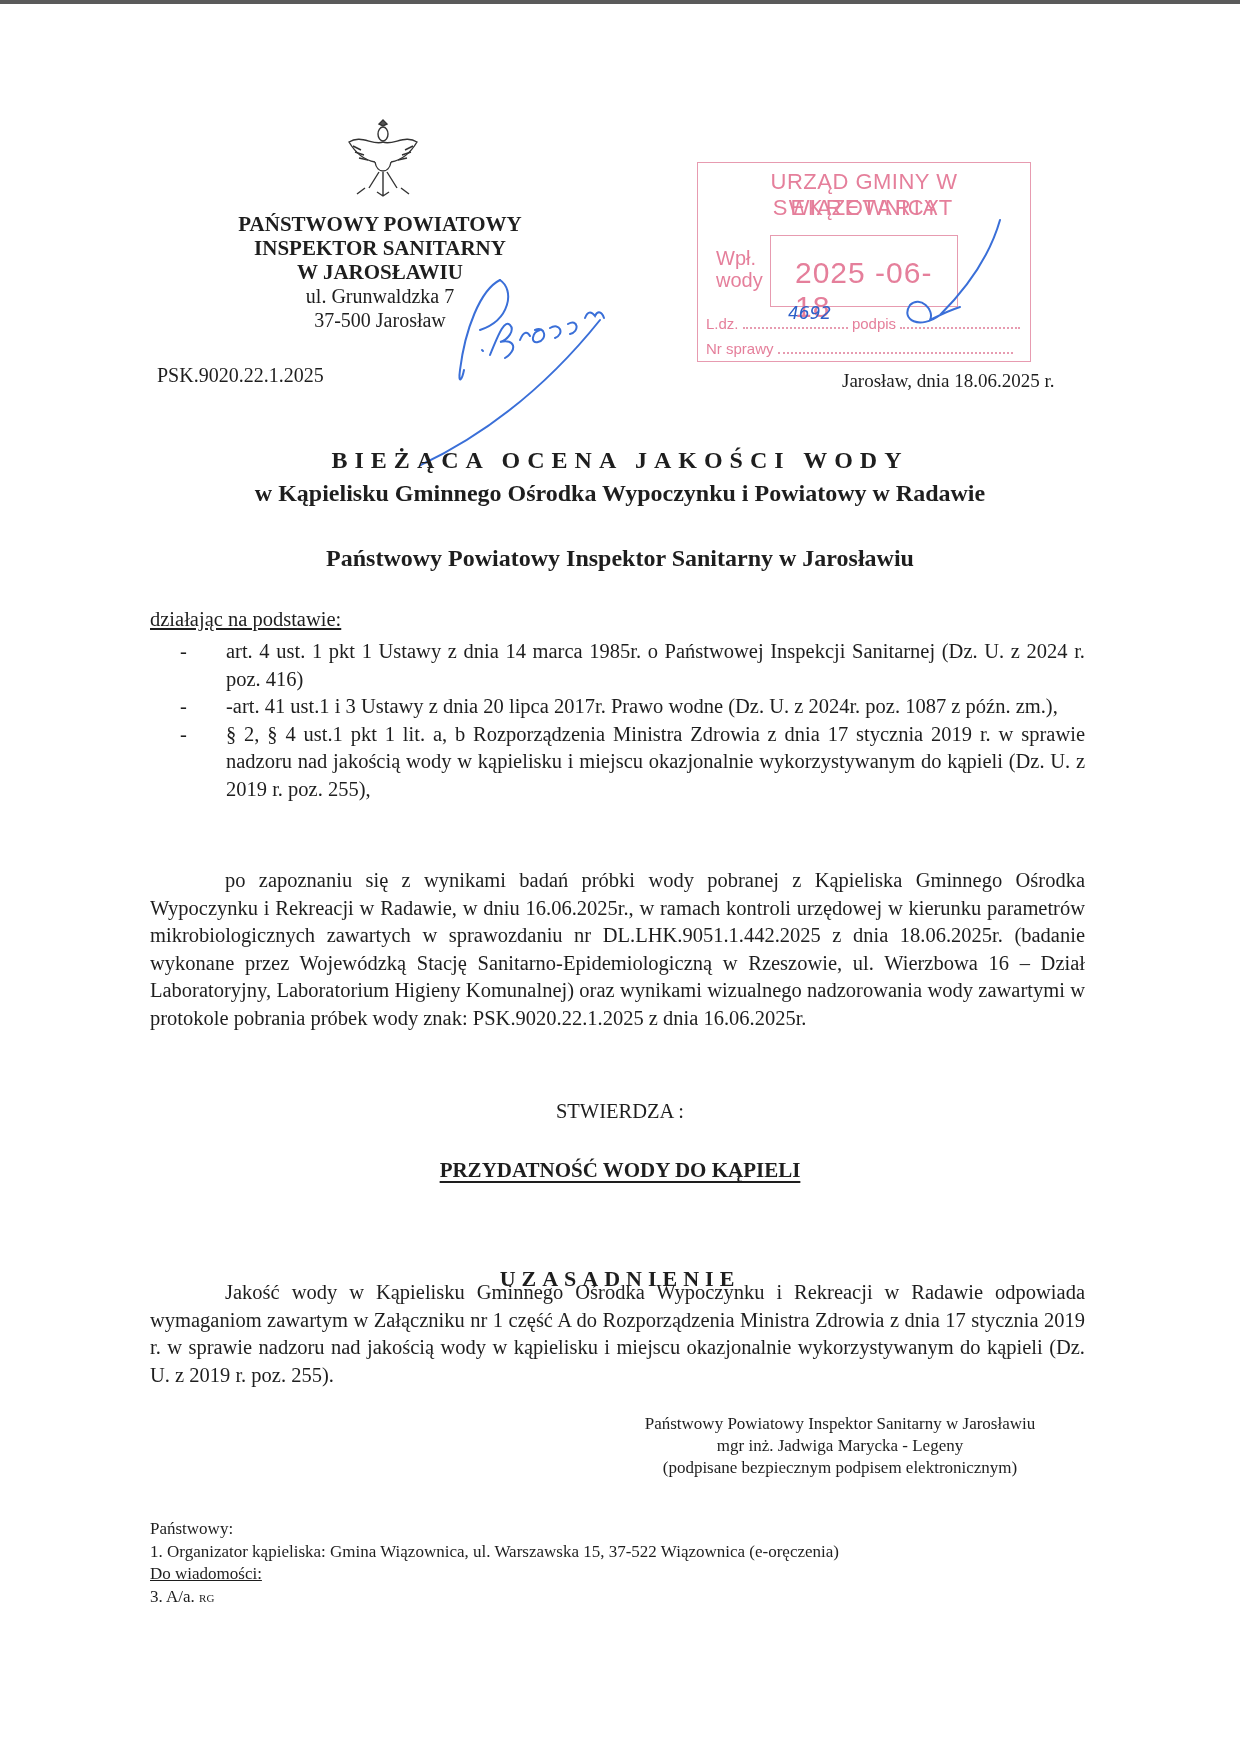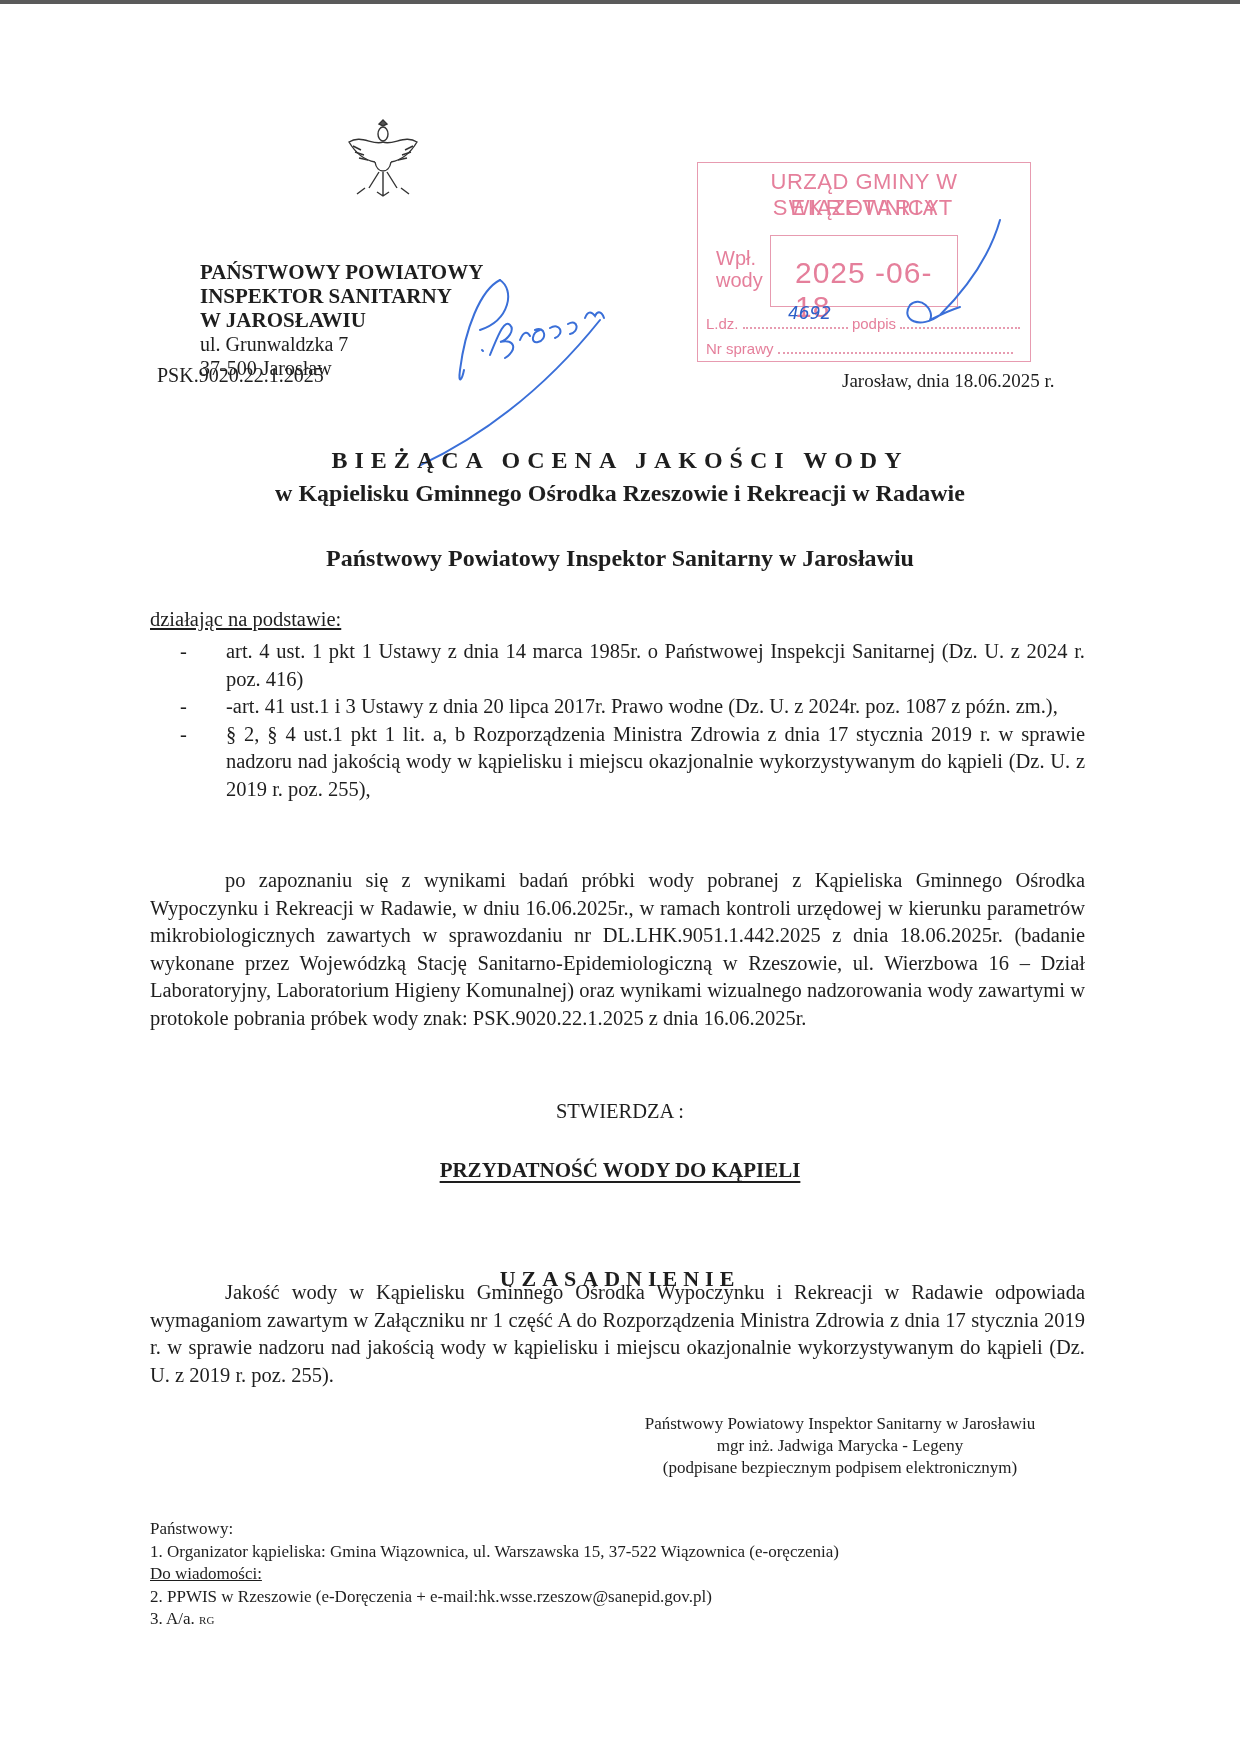--- a/index.html
+++ b/index.html
@@ -3,21 +3,21 @@
 <meta charset="utf-8">
 <style>
   html, body { margin: 0; padding: 0; background: #ffffff; }
   body { width: 1240px; height: 1754px; position: relative; overflow: hidden;
          font-family: "Liberation Serif", "DejaVu Serif", serif; color: #1e1e1e; }
   .scan-edge { position: absolute; left: 0; top: 0; width: 1240px; height: 4px; background: #5a5a5a; }
   .abs { position: absolute; }
 
   
   .emblem { left: 343px; top: 112px; width: 80px; height: 100px; }
-  .issuer { left: 200px; top: 212px; width: 360px; text-align: left; font-size: 20px; line-height: 24px; margin-top: 48px; }
+  .issuer { left: 200px; top: 212px; width: 360px; text-align: center; font-size: 20px; line-height: 24px; }
   .issuer .b { font-weight: bold; font-size: 21px; }
   .refno { left: 157px; top: 364px; font-size: 20px; }
   .date { left: 842px; top: 370px; font-size: 19px; }
 
   
   .stamp { left: 697px; top: 162px; width: 332px; height: 198px; border: 1.5px solid #e79bb0;
            color: #e57f9b; font-family: "Liberation Sans", "DejaVu Sans", sans-serif; }
   .stamp .l1 { position: absolute; left: 0; right: 0; top: 6px; text-align: center; font-size: 22px; letter-spacing: 0.5px; }
   .stamp .l2 { position: absolute; left: 0; right: 0; top: 32px; text-align: center; font-size: 22px; letter-spacing: 3px; }
   .stamp .wpl { position: absolute; left: 18px; top: 84px; font-size: 20px; line-height: 22px; }
@@ -117,21 +117,21 @@
     <path d="M62 80 l1 1"></path>
     <path d="M70 85 C80 60 85 50 90 55 C95 60 88 70 80 72 C95 68 98 80 85 88 M100 70 C104 60 108 62 110 66 M115 60 C125 55 128 70 118 72 C110 74 112 62 120 60 M130 58 C140 52 145 64 135 68 M148 54 C158 48 160 62 150 64 M165 48 C168 40 172 42 175 46 C178 40 182 42 184 48"></path>
     <path d="M180 50 C140 100 80 160 -10 200"></path>
   </g>
 </svg>
 <svg class="abs sig2" viewBox="0 0 140 120">
   <path d="M120 5 C110 40 90 70 60 100 C40 115 20 105 30 90 C40 80 55 95 50 105 C60 100 70 95 80 92" fill="none" stroke="#3a6fd8" stroke-width="2" stroke-linecap="round"></path>
 </svg>
 
 <div class="abs title1">BIEŻĄCA OCENA JAKOŚCI WODY</div>
-<div class="abs title2">w Kąpielisku Gminnego Ośrodka Rzeszowie i Rekreacji w Radawie</div>
+<div class="abs title2">w Kąpielisku Gminnego Ośrodka Wypoczynku i Powiatowy w Radawie</div>
 <div class="abs title3">Państwowy Powiatowy Inspektor Sanitarny  w  Jarosławiu</div>
 
 <div class="abs body basis-intro">działając na podstawie:</div>
 <ul class="abs basis-list">
   <li>
     <span class="dash">-</span>
     <span>art. 4 ust. 1 pkt 1 Ustawy z dnia 14 marca 1985r. o Państwowej Inspekcji Sanitarnej (Dz. U. z 2024 r. poz. 416)</span>
   </li>
   <li>
     <span class="dash">-</span>
@@ -153,15 +153,14 @@
 <div class="abs signoff">
   <div>Państwowy Powiatowy Inspektor Sanitarny w Jarosławiu</div>
   <div>mgr inż. Jadwiga Marycka - Legeny</div>
   <div>(podpisane bezpiecznym podpisem elektronicznym)</div>
 </div>
 
 <div class="abs recipients">
   <div>Państwowy:</div>
   <div>1.  Organizator kąpieliska: Gmina Wiązownica, ul. Warszawska 15, 37-522 Wiązownica (e-oręczenia)</div>
   <div class="u">Do wiadomości:</div>
-  <div><span>2.   PPWIS  w Rzeszowie (e-Doręczenia + e-mail:hk.wsse.rzeszow@sanepid.gov.pl)</span></div>
   <div><span>3.   A/a.</span> <span class="small">RG</span></div>
 </div>
 
 </body></html>

